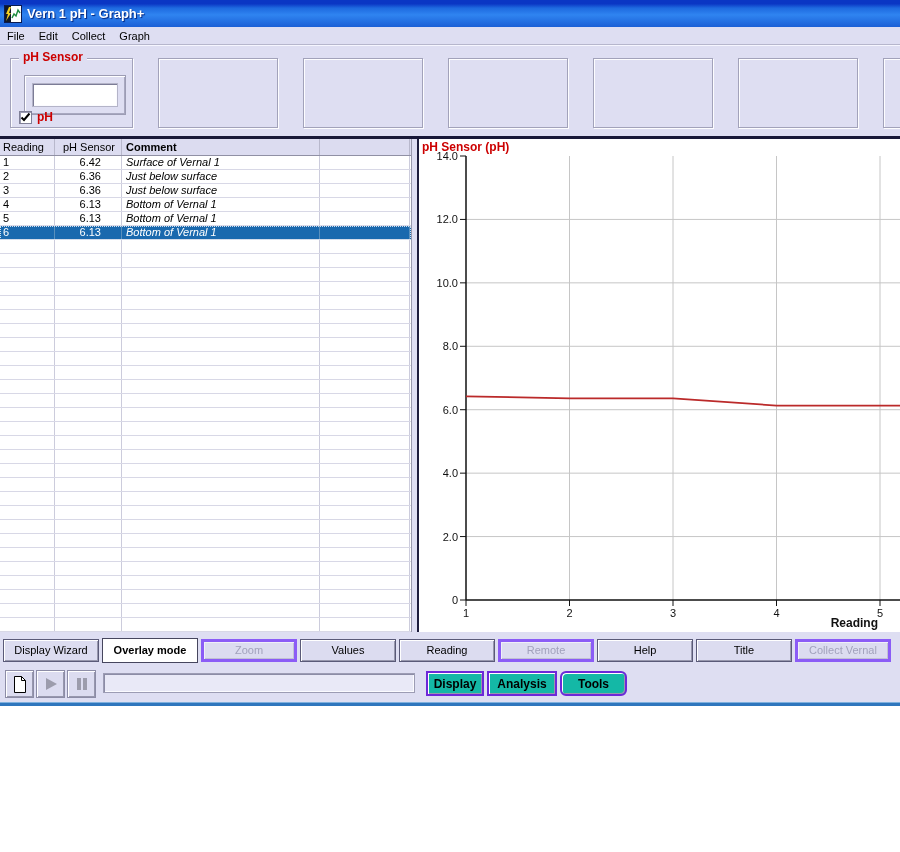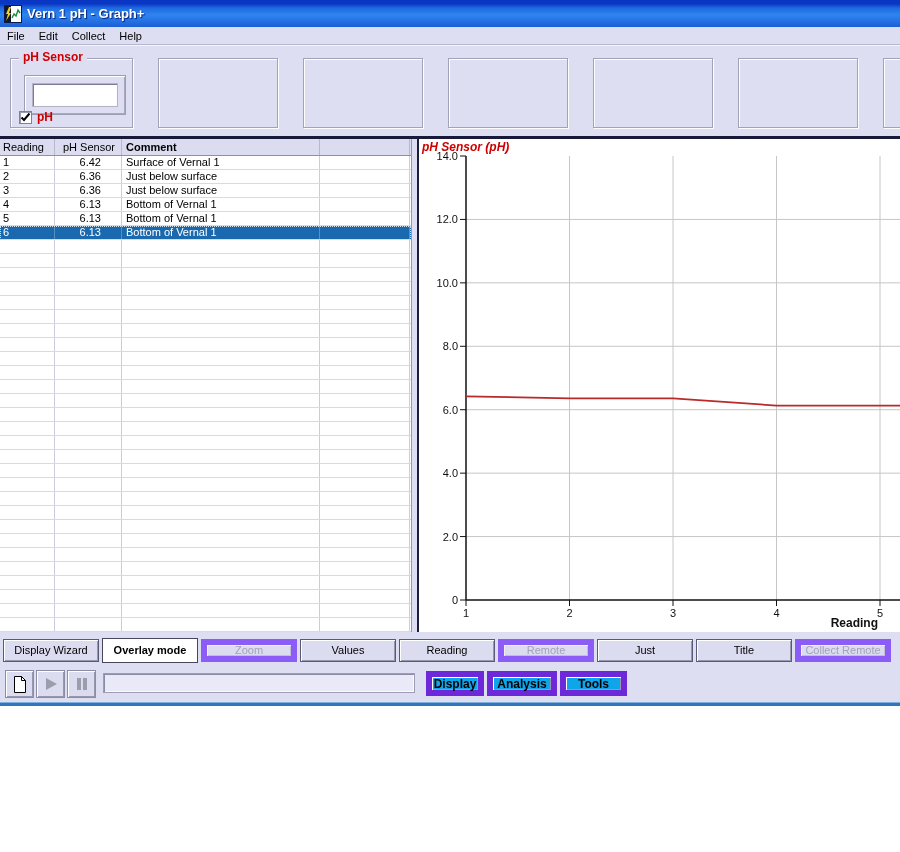--- a/index.html
+++ b/index.html
@@ -43,55 +43,55 @@
   .table-pane{position:absolute;left:0;top:0;width:412px;height:493px;background:#ffffff;
     border-right:1px solid #9898ac;overflow:hidden;}
   .tbl-header{display:flex;height:17px;background:#dcdcf0;border-bottom:1px solid #9090a4;}
   .tbl-header .hcell{font-size:11px;color:#000;border-right:1px solid #b8b8cc;
     display:flex;align-items:center;overflow:hidden;white-space:nowrap;}
   .trow{display:flex;height:14px;border-bottom:1px solid #d8d8e6;}
   .trow .cell{font-size:11px;line-height:13px;border-right:1px solid #ccccdc;
     overflow:hidden;white-space:nowrap;color:#000;}
   .c0{width:55px;padding-left:3px;}
   .c1{width:67px;text-align:right;padding-right:20px;}
-  .c2{width:198px;padding-left:4px;}
+  .c2{width:198px;padding-left:4px;font-style:italic;}
   .c3{width:90px;}
   .hc0{width:55px;padding-left:3px;}
   .hc1{width:67px;padding-left:8px;}
   .hc2{width:198px;padding-left:4px;font-weight:bold;}
   .hc3{width:90px;}
   .trow.selected{background:#1a69ae;outline:1px dotted #cfe0ef;outline-offset:-1px;}
   .trow.selected .cell{color:#ffffff;border-right-color:#5a90bd;}
   .splitter{position:absolute;left:413px;top:0;width:4px;height:493px;background:#dedef2;}
   .graph-pane{position:absolute;left:417px;top:0;width:483px;height:493px;background:#ffffff;
     border-left:2px solid #1c1c3c;}
-  .graph-title{position:absolute;left:3px;top:1px;color:#cc0000;font-weight:bold;font-size:12px;font-style:italic;}
+  .graph-title{position:absolute;left:3px;top:1px;color:#cc0000;font-weight:bold;font-size:12px;}
   #chart-svg{position:absolute;left:0;top:0;}
   #chart-svg text{font-family:"Liberation Sans",sans-serif;}
 
   
   .btnrow1{position:absolute;left:0;top:636px;width:900px;height:28px;background:#dedef2;
     display:flex;align-items:center;padding-left:3px;}
   .tbtn{width:96px;height:23px;margin-right:3px;background:#dcdcf0;border:1px solid #5a5a78;
     box-shadow:inset 1px 1px 0 #ffffff,inset -1px -1px 0 #9797ad;
     font-size:11px;color:#000;display:flex;align-items:center;justify-content:center;
     white-space:nowrap;overflow:hidden;}
   .tbtn.pressed{background:#ffffff;height:25px;box-shadow:none;border:1px solid #46465e;font-weight:bold;}
-  .tbtn.disabled{color:#a2a2bc;border:6px solid #8b5cf6;
+  .tbtn.disabled{color:#a2a2bc;border:3px solid #8b5cf6;
     box-shadow:inset 1px 1px 0 #efeff8,inset -1px -1px 0 #c0c0d4;}
 
   
   .btnrow2{position:absolute;left:0;top:668px;width:900px;height:32px;background:#dedef2;}
   .icon-btn{position:absolute;top:2px;width:29px;height:28px;background:#dcdcf0;
     border:1px solid #8c8ca6;box-shadow:inset 1px 1px 0 #ffffff,inset -1px -1px 0 #9797ad;
     display:flex;align-items:center;justify-content:center;}
   .status-field{position:absolute;left:103px;top:5px;width:312px;height:20px;background:#e9e9f7;
     border:1px solid #9c9cb4;box-shadow:inset 1px 1px 0 #8c8ca6,inset -1px -1px 0 #fbfbff;
     font-size:11px;padding:2px 4px;font-family:"Liberation Sans",sans-serif;}
-  .menu-btn{position:absolute;top:3px;height:25px;background:#0ea5e9;border:6px solid #6d28d9;
+  .menu-btn{position:absolute;top:3px;height:25px;background:#14b8a6;border:2px solid #6d28d9;
     box-shadow:inset 1px 1px 0 #ffffff,inset -1px -1px 0 #9797ad;
     font-size:12px;font-weight:bold;color:#000;display:flex;align-items:center;justify-content:center;}
 
   .bottom-line{position:absolute;left:0;top:702px;width:900px;height:4px;background:#2f76bd;
     border-top:1px solid #7fb0dd;}
 </style>
 </head>
 <body>
 
 <div id="screen">
@@ -104,21 +104,21 @@
         <polygon points="5,2 2,9 4,9 2,16 7,8 5,8 7,2" fill="#f4d020"></polygon>
         <polyline points="8,13 10,9 12,11 14,5 16,8" fill="none" stroke="#1c8a3c" stroke-width="1.4"></polyline>
       </svg>
       <span class="title-text">Vern 1 pH - Graph+</span>
     </div>
 
     <div class="menubar">
         <span class="menu-item">File</span>
         <span class="menu-item">Edit</span>
         <span class="menu-item">Collect</span>
-        <span class="menu-item">Help</span>
+        <span class="menu-item">Graph</span>
       </div>
 
     <div class="sensor-panel">
       <div class="groupbox">
         <span class="group-label">pH Sensor</span>
         <div class="meter">
           <div class="meter-field"></div>
         </div>
         <div class="checkbox-row">
           <span class="checkbox">
@@ -402,23 +402,23 @@
       </div>
     </div>
 
     <div class="btnrow1" id="btnrow1">
         <div class="tbtn">Display Wizard</div>
         <div class="tbtn pressed">Overlay mode</div>
         <div class="tbtn disabled">Zoom</div>
         <div class="tbtn">Values</div>
         <div class="tbtn">Reading</div>
         <div class="tbtn disabled">Remote</div>
-        <div class="tbtn">Just</div>
+        <div class="tbtn">Help</div>
         <div class="tbtn">Title</div>
-        <div class="tbtn disabled">Collect Remote</div>
+        <div class="tbtn disabled">Collect Vernal</div>
       </div>
 
     <div class="btnrow2">
       <div class="icon-btn" style="left:5px;">
         <svg width="16" height="19" viewBox="0 0 16 19">
           <path d="M2.5 1.5 H9.5 L13.5 5.5 V17.5 H2.5 Z" fill="#ffffff" stroke="#000" stroke-width="1"></path>
           <path d="M9.5 1.5 V5.5 H13.5" fill="none" stroke="#000" stroke-width="1"></path>
         </svg>
       </div>
       <div class="icon-btn" style="left:36px;">
@@ -428,18 +428,18 @@
       </div>
       <div class="icon-btn" style="left:67px;">
         <svg width="14" height="14" viewBox="0 0 14 14">
           <rect x="2" y="1" width="4" height="12" fill="#9c9cac"></rect>
           <rect x="8" y="1" width="4" height="12" fill="#9c9cac"></rect>
         </svg>
       </div>
       <input class="status-field" readonly="" value="" style="">
       <div class="menu-btn" style="left:426px;width:58px;">Display</div>
       <div class="menu-btn" style="left:487px;width:70px;">Analysis</div>
-      <div class="menu-btn" style="left:560px;width:67px;">Tools</div>
+      <div class="menu-btn" style="left:560px;width:67px;border-radius:6px;">Tools</div>
     </div>
 
     <div class="bottom-line"></div>
   </div>
 </div>
 
 </body></html>

